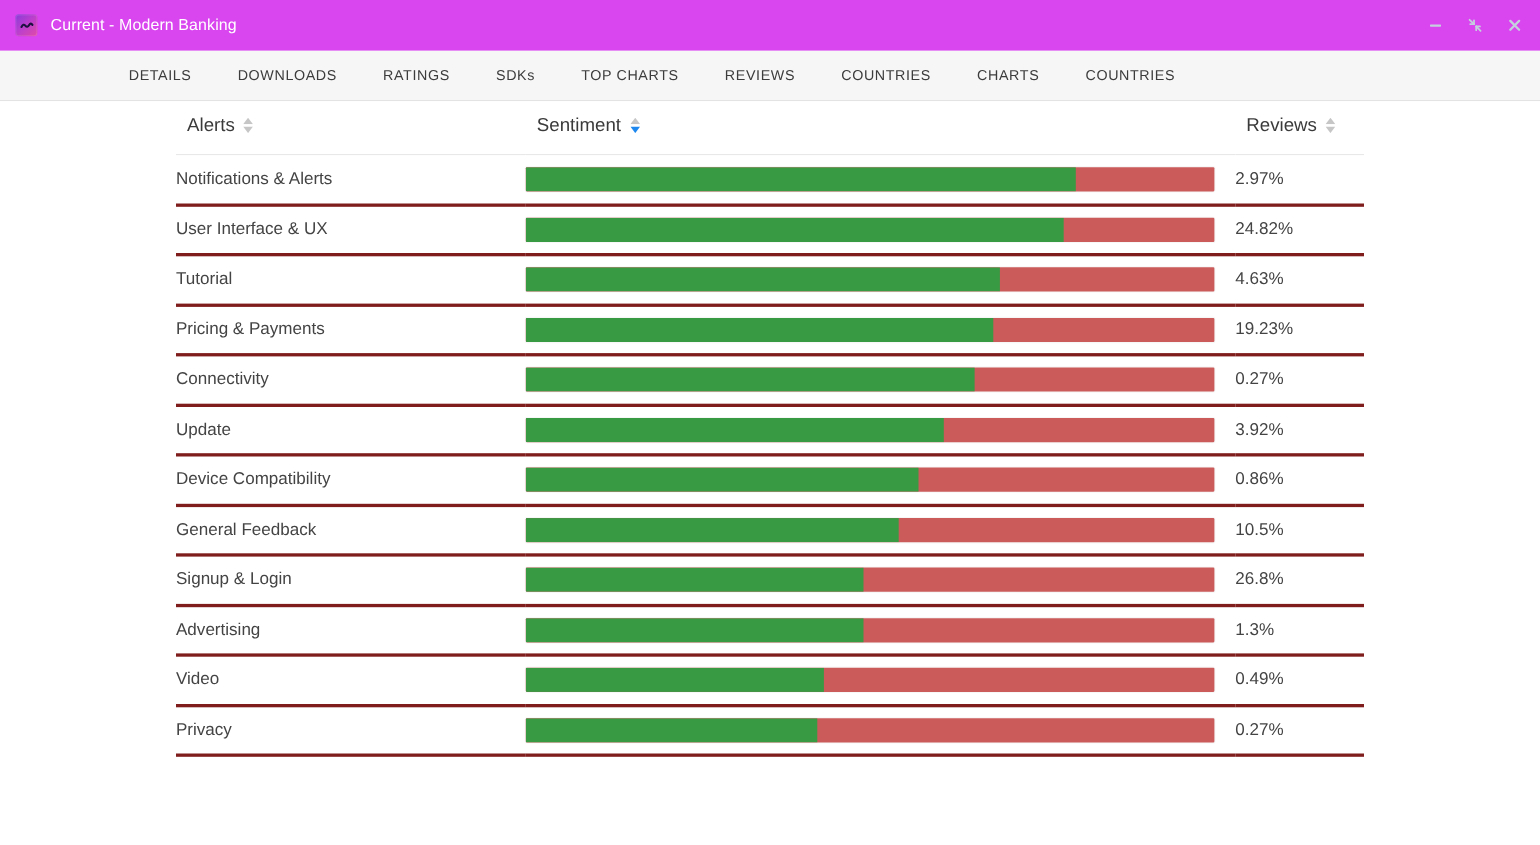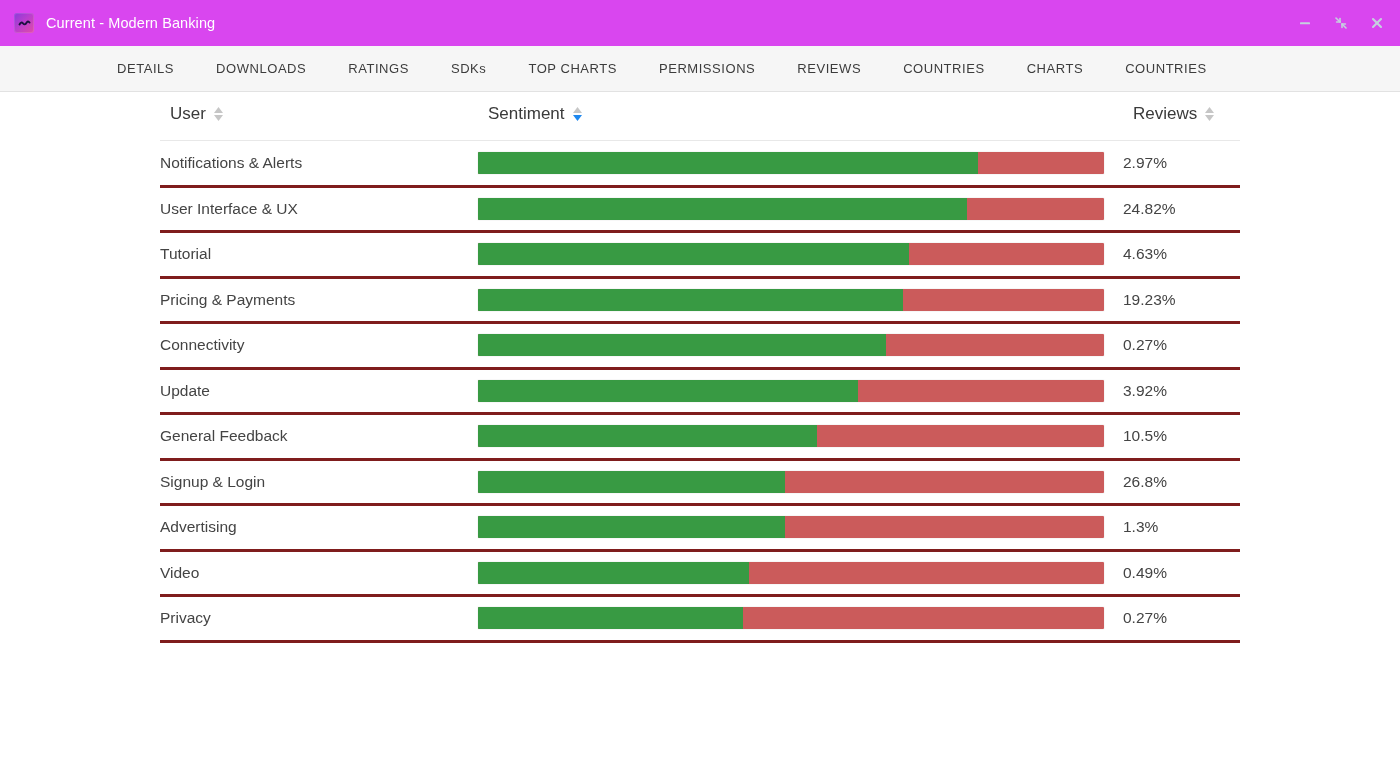--- a/index.html
+++ b/index.html
@@ -193,39 +193,38 @@
     </div>
   </div>
 </div>
 
 <div class="navbar">
   <div class="nav-item">DETAILS</div>
   <div class="nav-item">DOWNLOADS</div>
   <div class="nav-item">RATINGS</div>
   <div class="nav-item">SDKs</div>
   <div class="nav-item">TOP CHARTS</div>
-  <div class="nav-item">PERMISSIONS</div>
   <div class="nav-item">REVIEWS</div>
   <div class="nav-item">COUNTRIES</div>
   <div class="nav-item">CHARTS</div>
   <div class="nav-item">COUNTRIES</div>
 </div>
 
 <div class="table-wrap">
   <table class="tbl">
     <colgroup>
       <col class="c-topic">
         <col class="c-sent">
         <col class="c-rev">
     </colgroup>
     <thead>
       <tr>
         <th>
           <span class="th-inner">
-            <span>User</span>
+            <span>Alerts</span>
             <span class="sort-icon">
               <svg width="9" height="6" viewBox="0 0 9 6">
                   <path class="arr-idle" d="M4.5 0 L9 6 L0 6 Z"></path>
                 </svg>
               <svg width="9" height="6" viewBox="0 0 9 6">
                   <path class="arr-idle" d="M4.5 6 L0 0 L9 0 Z"></path>
                 </svg>
             </span>
           </span>
         </th>
@@ -306,20 +305,29 @@
         <tr>
           <td class="cell-topic">Update</td>
           <td class="cell-sent">
             <div class="bar" title="Update — positive 60.7%, negative 39.3%" style="background: rgb(203, 91, 91);">
               <div class="bar-pos" style="background: rgb(56, 154, 67); width: 60.7%;"></div>
             </div>
           </td>
           <td class="cell-rev">3.92%</td>
         </tr>
         <tr>
+          <td class="cell-topic">Device Compatibility</td>
+          <td class="cell-sent">
+            <div class="bar" title="Device Compatibility — positive 57%, negative 43%" style="background: rgb(203, 91, 91);">
+              <div class="bar-pos" style="background: rgb(56, 154, 67); width: 57%;"></div>
+            </div>
+          </td>
+          <td class="cell-rev">0.86%</td>
+        </tr>
+        <tr>
           <td class="cell-topic">General Feedback</td>
           <td class="cell-sent">
             <div class="bar" title="General Feedback — positive 54.2%, negative 45.8%" style="background: rgb(203, 91, 91);">
               <div class="bar-pos" style="background: rgb(56, 154, 67); width: 54.2%;"></div>
             </div>
           </td>
           <td class="cell-rev">10.5%</td>
         </tr>
         <tr>
           <td class="cell-topic">Signup &amp; Login</td>

